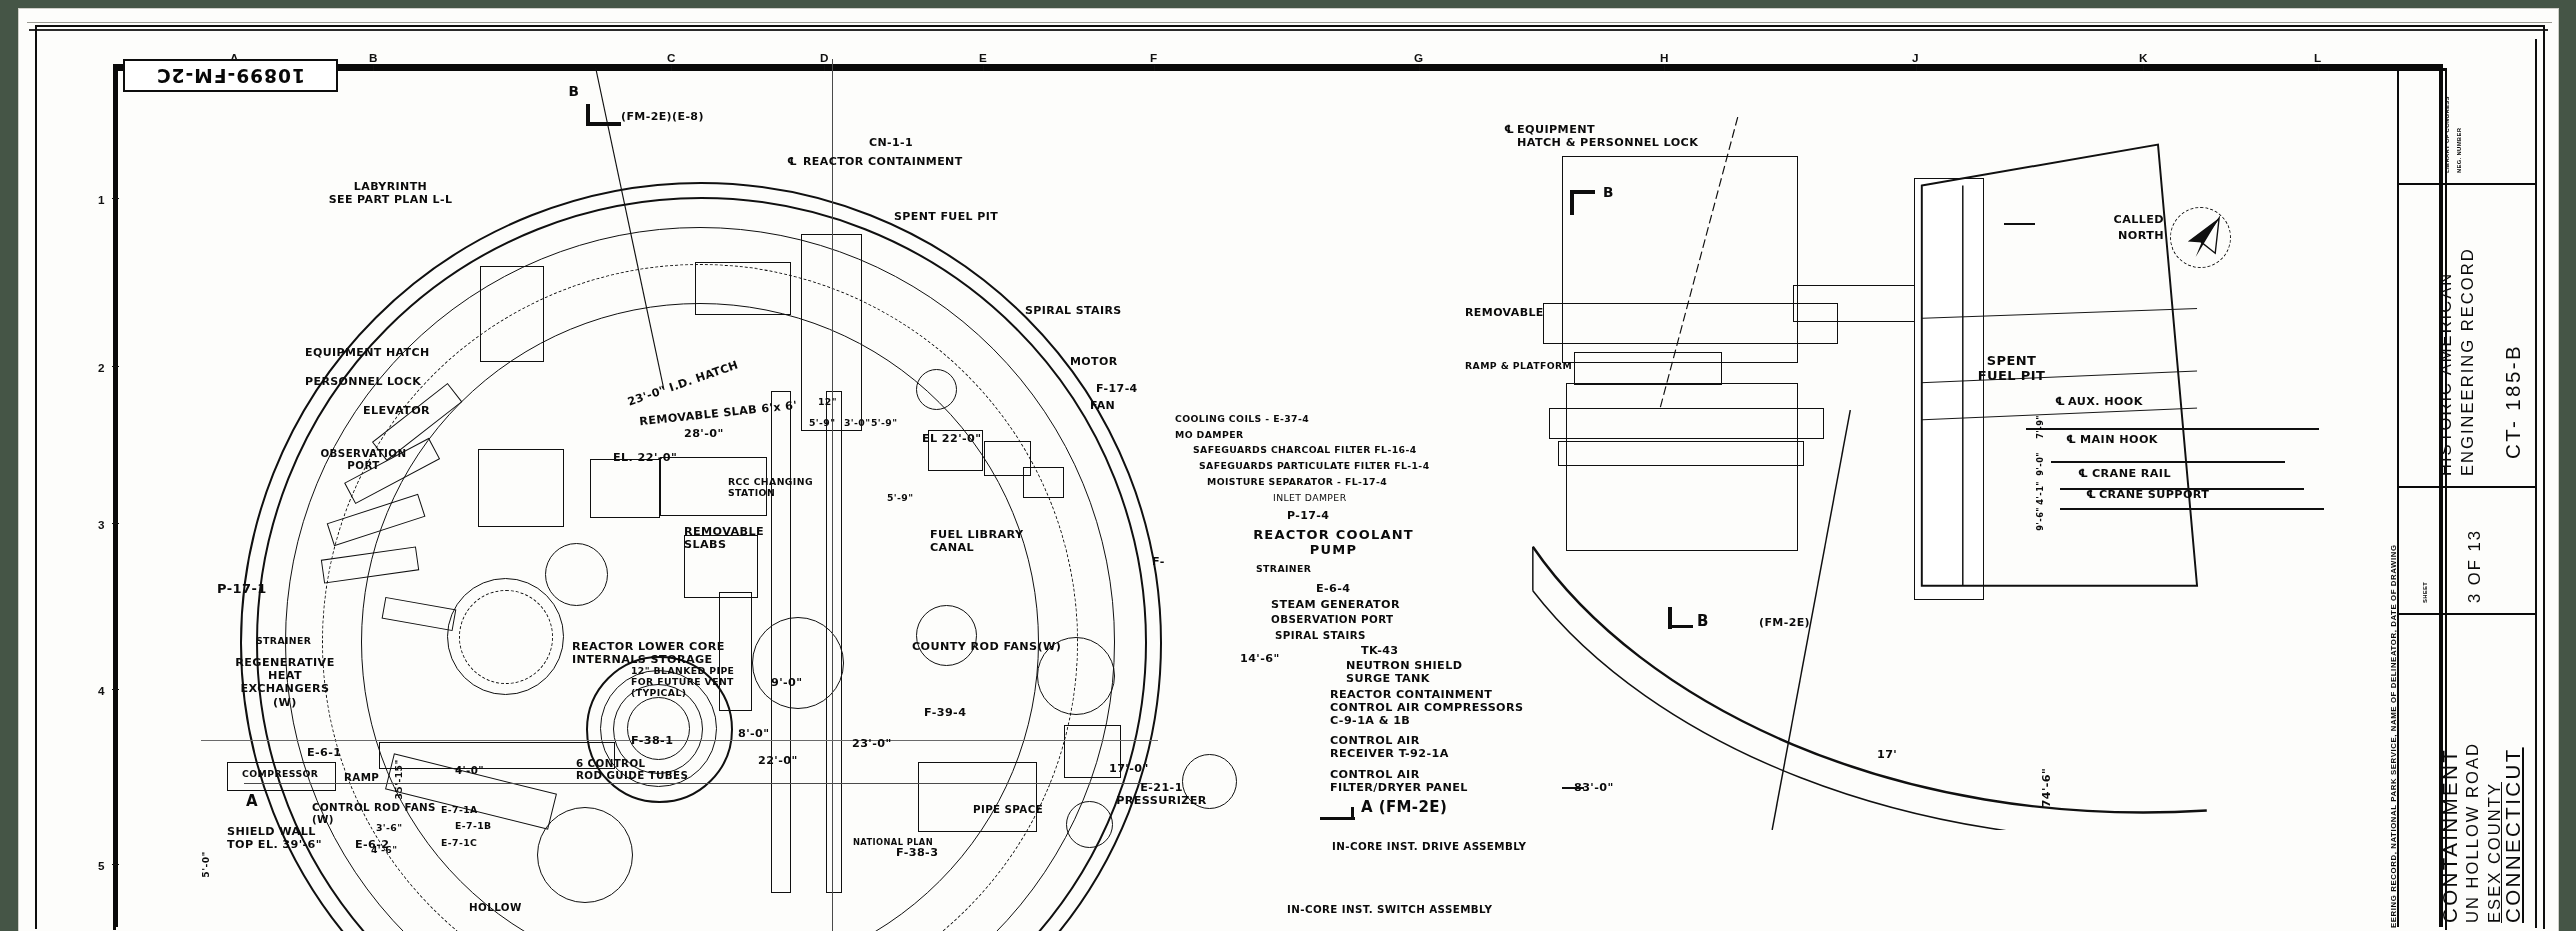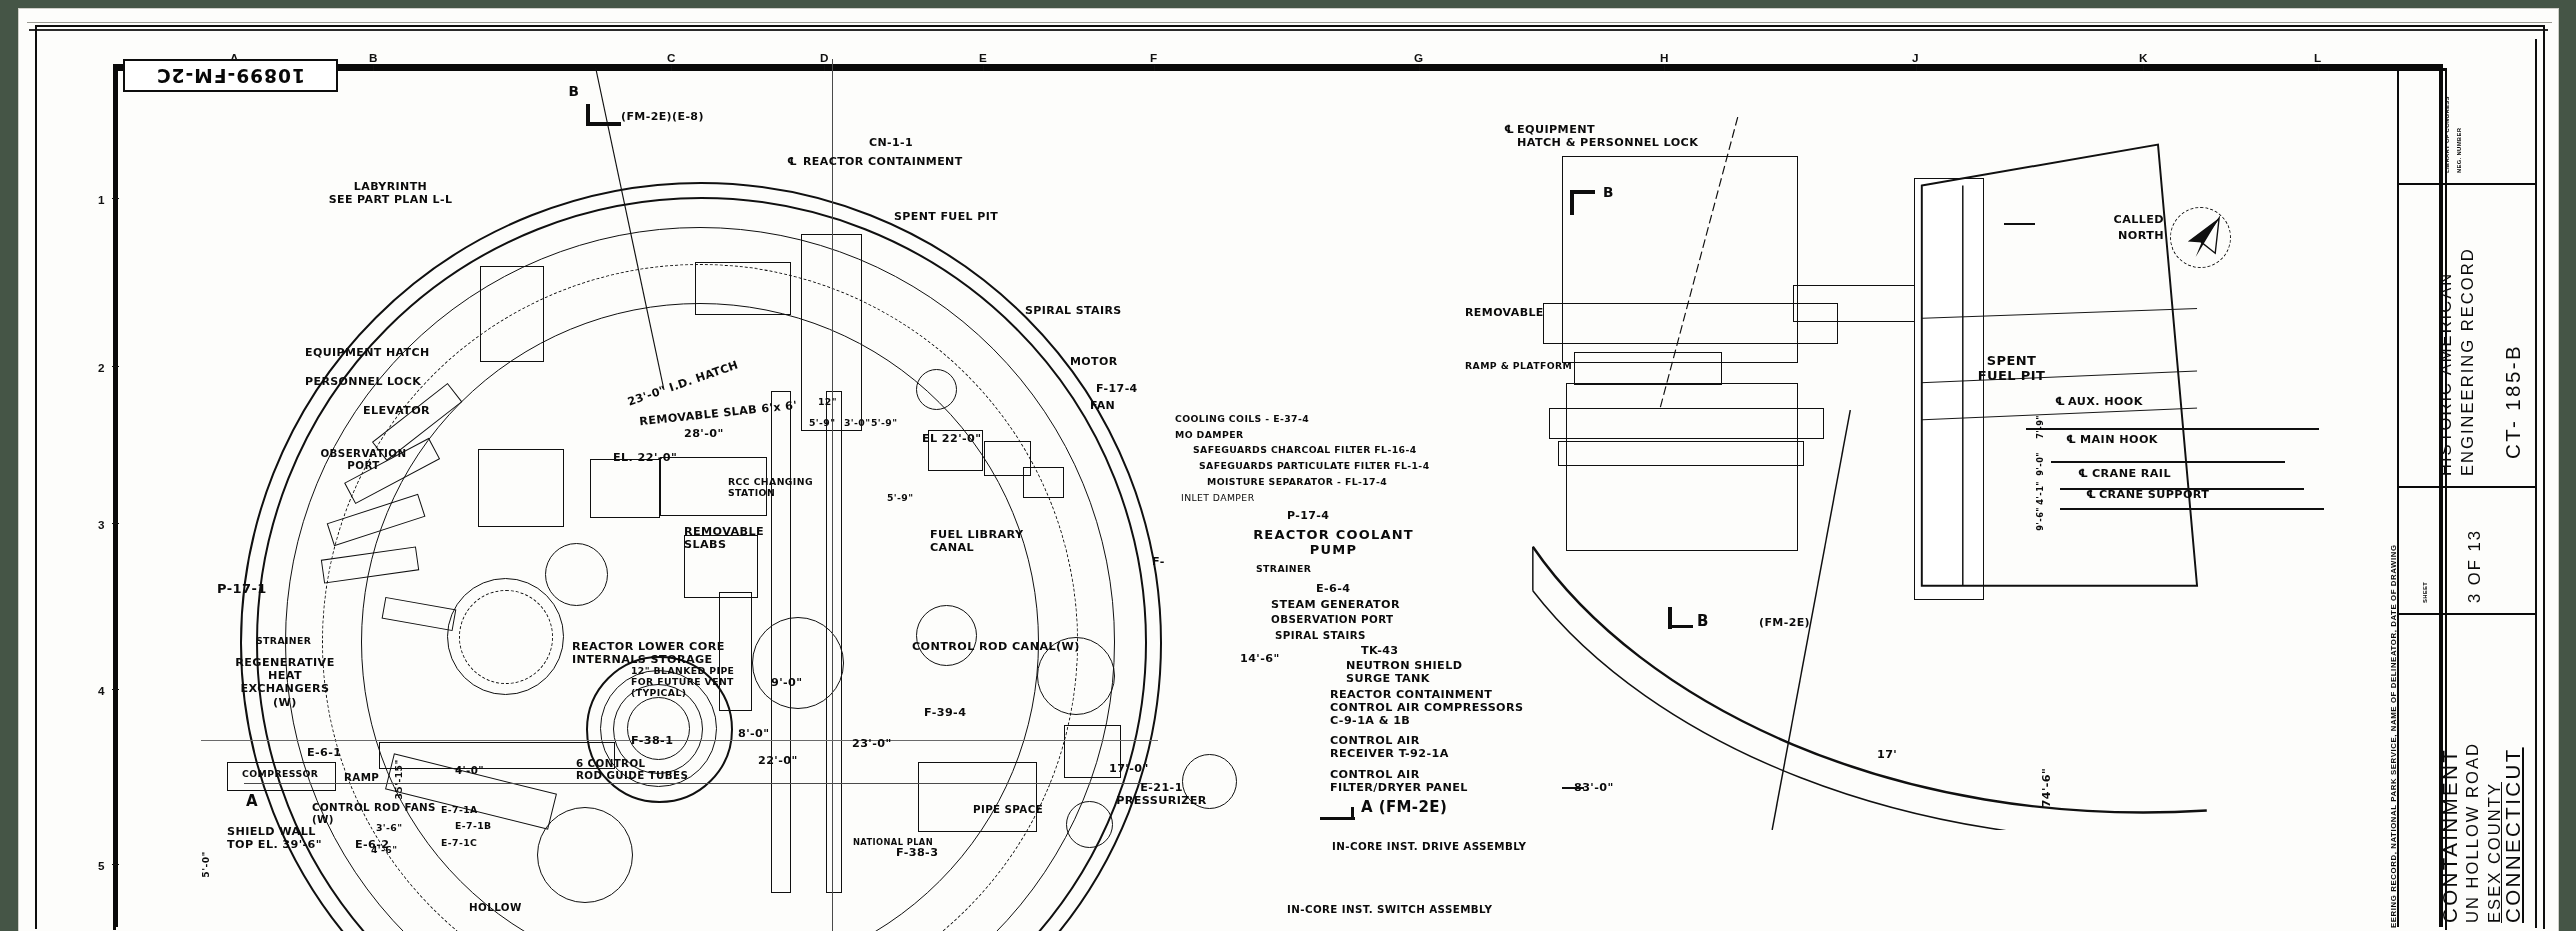--- a/index.html
+++ b/index.html
@@ -251,21 +251,21 @@
 
   <div class="lbl s12" style="left:1025px;top:305px;">SPIRAL STAIRS</div>
   <div class="lbl s12" style="left:1070px;top:356px;">MOTOR</div>
   <div class="lbl s12" style="left:1096px;top:383px;">F-17-4</div>
   <div class="lbl s12" style="left:1090px;top:400px;">FAN</div>
   <div class="lbl s9" style="left:1175px;top:414px;">COOLING COILS - E-37-4</div>
   <div class="lbl s9" style="left:1175px;top:430px;">MO DAMPER</div>
   <div class="lbl s9" style="left:1193px;top:445px;">SAFEGUARDS CHARCOAL FILTER FL-16-4</div>
   <div class="lbl s9" style="left:1199px;top:461px;">SAFEGUARDS PARTICULATE FILTER FL-1-4</div>
   <div class="lbl s9" style="left:1207px;top:477px;">MOISTURE SEPARATOR - FL-17-4</div>
-  <div class="lbl s9 thin" style="left:1181px;top:493px;">INLET DAMPER</div>
+  <div class="lbl s9 thin" style="left:1273px;top:493px;">INLET DAMPER</div>
   <div class="lbl s12" style="left:1287px;top:510px;">P-17-4</div>
   <div class="lbl s13 ctr" style="left:1226px;top:527px;width:215px;letter-spacing:1.2px;">REACTOR COOLANT
 PUMP</div>
   <div class="lbl s9" style="left:1256px;top:564px;">STRAINER</div>
   <div class="lbl s11" style="left:1316px;top:582px;">E-6-4</div>
   <div class="lbl s11" style="left:1271px;top:598px;">STEAM GENERATOR</div>
   <div class="lbl s10" style="left:1271px;top:613px;">OBSERVATION PORT</div>
   <div class="lbl s10" style="left:1275px;top:629px;">SPIRAL STAIRS</div>
 
   <div class="lbl s11" style="left:1361px;top:644px;">TK-43</div>
@@ -309,21 +309,21 @@
 FOR FUTURE VENT
 (TYPICAL)</div>
   <div class="lbl s11" style="left:631px;top:734px;">F-38-1</div>
   <div class="lbl s11" style="left:307px;top:746px;">E-6-1</div>
   <div class="lbl s10" style="left:576px;top:757px;">6 CONTROL
 ROD GUIDE TUBES</div>
   <div class="lbl s10" style="left:312px;top:801px;">CONTROL ROD FANS
 (W)</div>
   <div class="lbl s11" style="left:355px;top:838px;">E-6-2</div>
   <div class="lbl s11" style="left:543px;top:640px;width:0;"></div>
-  <div class="lbl s11" style="left:912px;top:640px;">CONTROL ROD CANAL(W)</div>
+  <div class="lbl s11" style="left:912px;top:640px;">COUNTY ROD FANS(W)</div>
   <div class="lbl s11" style="left:924px;top:706px;">F-39-4</div>
   <div class="lbl s11" style="left:896px;top:846px;">F-38-3</div>
   <div class="lbl s11 ctr" style="left:1103px;top:781px;width:117px;">E-21-1
 PRESSURIZER</div>
   <div class="lbl s10" style="left:973px;top:803px;">PIPE SPACE</div>
   <div class="lbl s8" style="left:853px;top:838px;">NATIONAL PLAN</div>
   <div class="lbl s9" style="left:441px;top:805px;">E-7-1A</div>
   <div class="lbl s9" style="left:455px;top:821px;">E-7-1B</div>
   <div class="lbl s9" style="left:441px;top:838px;">E-7-1C</div>
   <div class="lbl s10" style="left:455px;top:764px;">4'-0"</div>

